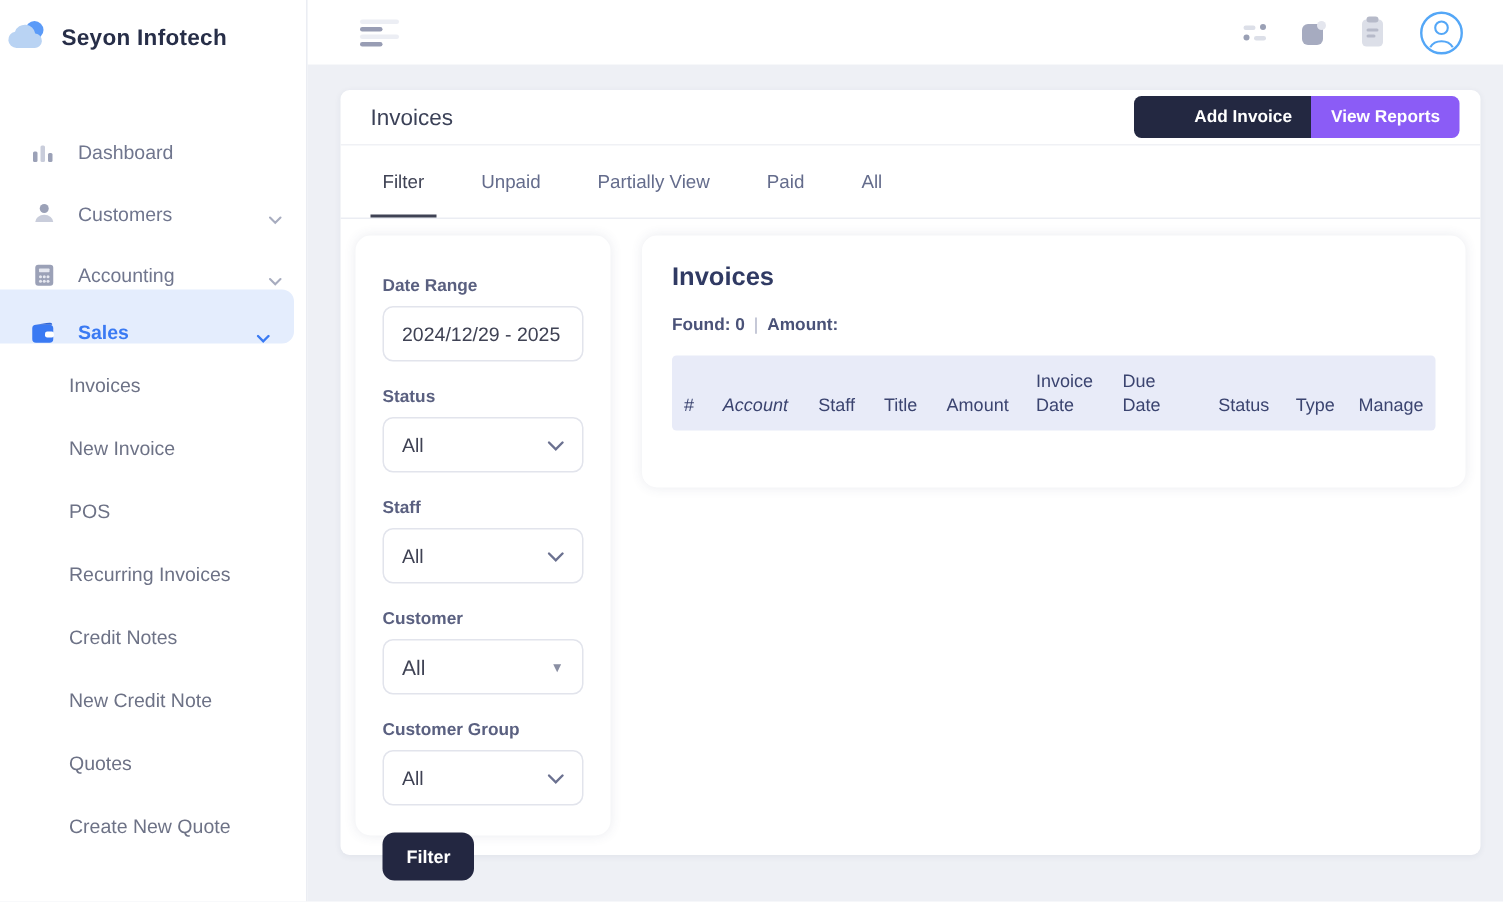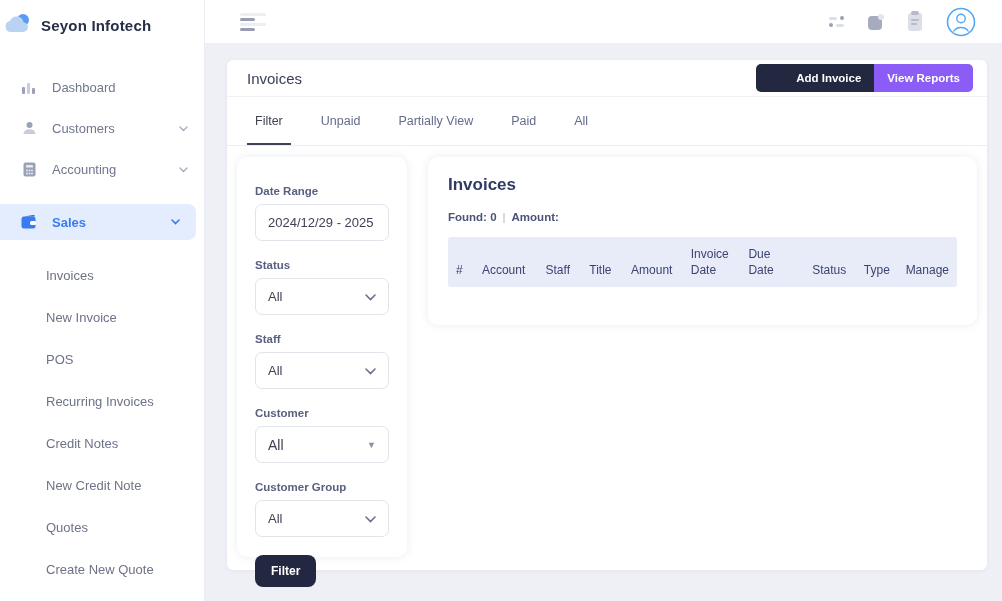--- a/index.html
+++ b/index.html
@@ -13,28 +13,28 @@
   }
   
   .sidebar {
     position:absolute; left:0; top:0; width:205px; height:601px;
     background:#fff; border-right:1px solid #ebedf3; z-index:5;
   }
   .logo-row { display:flex; align-items:center; gap:10px; padding:13px 16px 10px 4px; }
   .logo-text { font-size:15px; font-weight:bold; color:#272e48; letter-spacing:.2px; }
   .nav { margin-top:20px; }
   .nav-item {
-    height:41px; display:flex; align-items:center; gap:14px;
+    height:41px; display:flex; align-items:flex-end; gap:14px;
     padding:0 16px 0 20px; font-size:13px; color:#70768e; cursor:pointer;
   }
   .nav-item .nav-ic { width:18px; display:flex; justify-content:center; }
   .nav-item .chev { margin-left:auto; display:flex; }
   .nav-item.active {
     background:#e4edfd; color:#3a7af3; font-weight:bold;
-    border-radius:0 8px 8px 0; width:calc(100% - 8px); height:36px; margin:14px 0;
+    border-radius:0 8px 8px 0; width:calc(100% - 8px); height:36px; margin:2px 0;
   }
   .subnav-item {
     height:42px; display:flex; align-items:center;
     padding-left:46px; font-size:13px; color:#6d7286; cursor:pointer;
   }
   .subnav { margin-top:6px; }
   
   .topbar {
     position:absolute; left:205px; top:0; width:797px; height:43px;
     background:#fff; display:flex; align-items:center; z-index:4;
@@ -105,21 +105,21 @@
   .inv-title { font-size:17px; font-weight:bold; color:#303a63; }
   .found-row { margin-top:16px; font-size:11.5px; font-weight:bold; color:#4a5278; display:flex; gap:6px; align-items:center; }
   .found-sep { color:#b0b4c8; font-weight:normal; }
   .tbl-head {
     margin-top:14px; background:#e8ebf8; border-radius:3px;
     display:flex; align-items:flex-end; padding:10px 6px 9px 8px;
     font-size:12px; color:#3b4470;
   }
   .th { margin-right:12px; line-height:1.3; }
   .th-num { width:14px; }
-  .th-account { width:52px; }
+  .th-account { width:52px;font-style:italic; }
   .th-staff { width:32px; }
   .th-title { width:30px; }
   .th-amount { width:48px; }
   .th-invdate { width:46px; }
   .th-duedate { width:40px; margin-right:24px; }
   .th-status { width:40px; }
   .th-type { width:30px; }
   .th-manage { margin-left:auto; margin-right:2px; }
 </style>
 </head>

